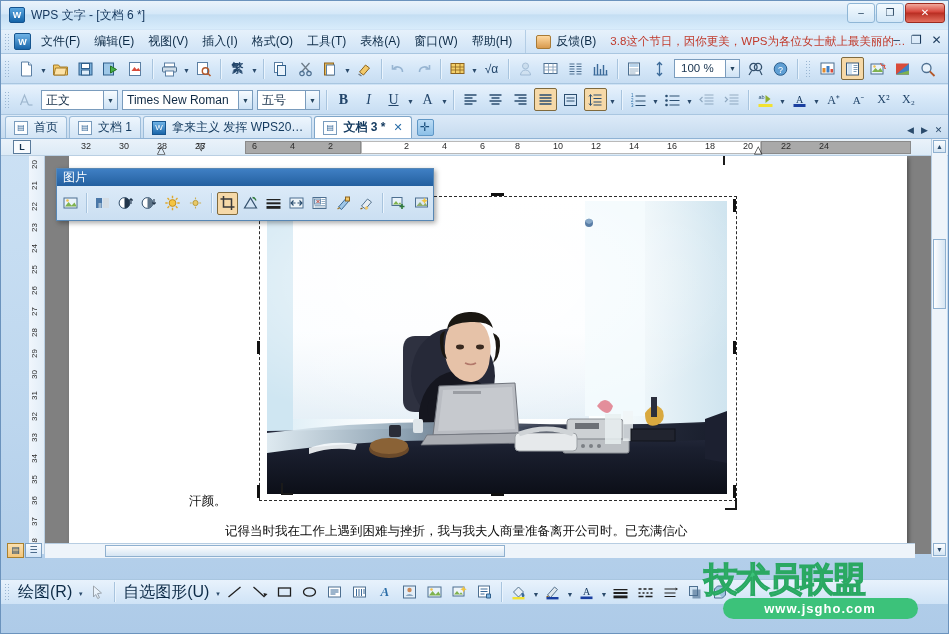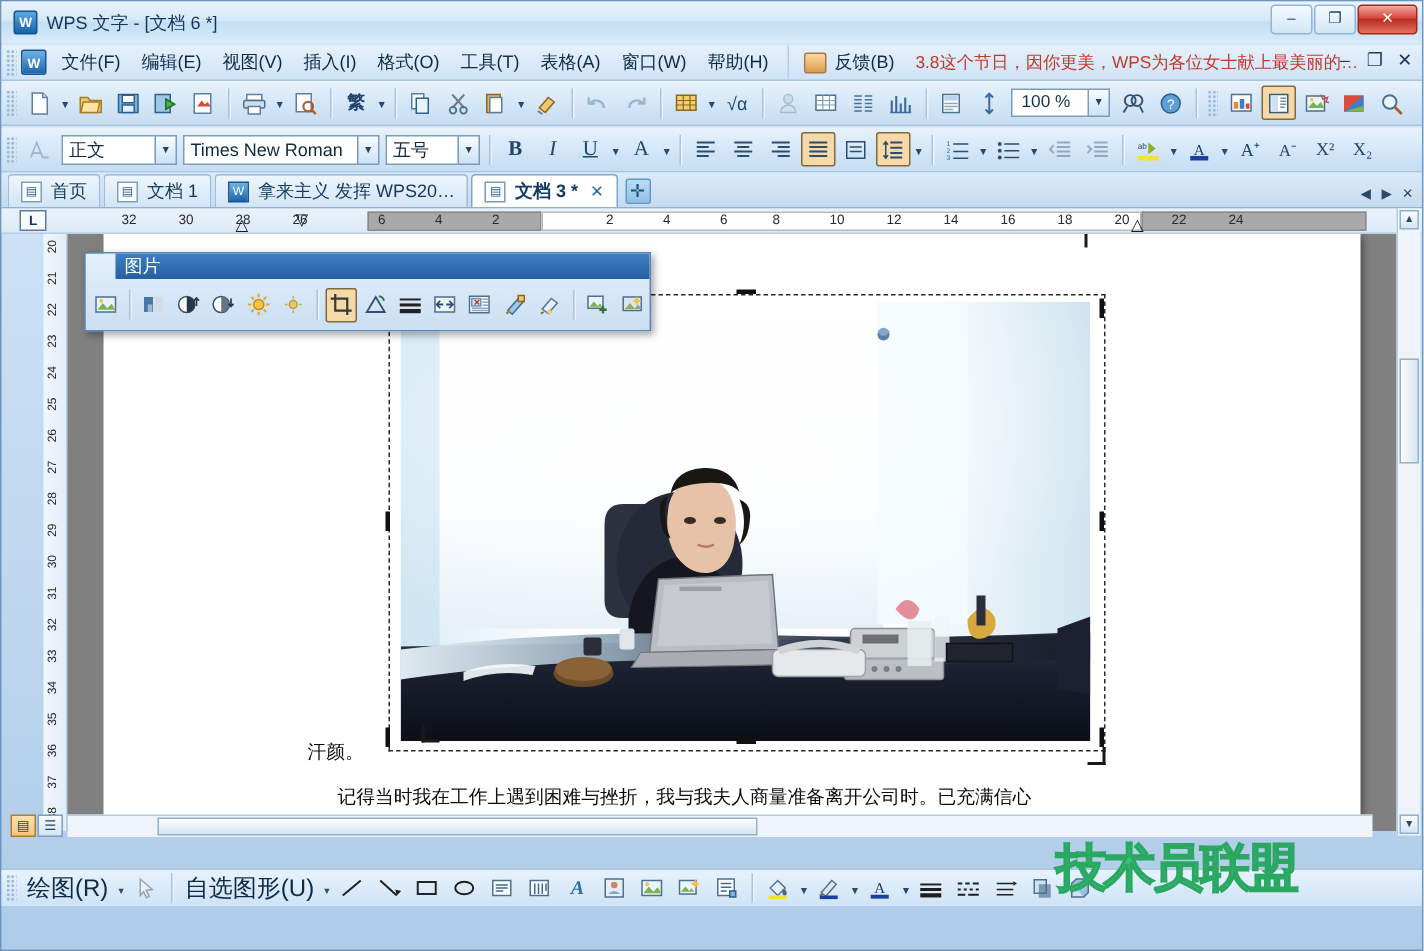--- a/index.html
+++ b/index.html
@@ -172,21 +172,21 @@
   .stsep{ width:1px;height:16px;background:#a7c0d7; box-shadow:1px 0 0 #f0f7fd;}
   .grip-res{ position:absolute; right:3px; bottom:2px; width:12px;height:12px;
              background-image:radial-gradient(circle,#8ea9c2 .8px,transparent 1px);
              background-size:4px 4px;}
 
   
   .pic-tb{ position:absolute; left:55px; top:167px; width:378px; height:53px;
            border:1px solid #5887b4; background:linear-gradient(to bottom,#e4f0fb,#cbdff2);
            box-shadow:2px 2px 5px rgba(0,0,0,.35); }
   .pic-tb-title{ height:17px; background:linear-gradient(to bottom,#3f7fc4,#24609f);
-                 color:#fff; font-size:12px; padding-left:6px; line-height:16px;margin-left:20px;}
+                 color:#fff; font-size:12px; padding-left:6px; line-height:16px;}
   .pic-tb-body{ height:34px; display:flex; align-items:center; padding-left:2px;}
 
   
   .wm{ position:absolute; right:12px; bottom:10px; width:232px; height:62px;
        pointer-events:none; }
   .wm-txt{ font-size:34px; font-weight:bold; color:#3cc27a; letter-spacing:-2px;
            text-align:left; line-height:36px; font-family:"DejaVu Sans",sans-serif;
            -webkit-text-stroke:1px #2aa862;}
   .wm-url{ margin:1px auto 0; width:195px; height:21px; background:#3cc27a;
            border-radius:11px; color:#fff; font-size:13px; font-weight:bold;
@@ -740,21 +740,21 @@
         <div class="handle" style="left:-10px; top:284px;"></div>
         <div class="handle" style="left:466px; top:284px;"></div>
         <div class="handle h" style="left:224px; top:-8px;"></div>
         <div class="handle h" style="left:224px; top:292px;"></div>
 
         <div class="crop-corner" style="left:446px;top:-48px;border-left:none;border-bottom:none;"></div>
         <div class="crop-corner" style="left:14px;top:282px;border-right:none;border-top:none;"></div>
         <div class="crop-corner" style="left:458px;top:297px;border-left:none;border-top:none;"></div>
       </div>
 
-      <div class="doctext" style="left:120px; top:337px;margin-left:16px;">汗颜。</div>
+      <div class="doctext" style="left:120px; top:337px;">汗颜。</div>
       <div class="doctext" style="left:156px; top:367px;">记得当时我在工作上遇到困难与挫折，我与我夫人商量准备离开公司时。已充满信心</div>
     </div>
   </div>
 
   <div class="pic-tb">
     <div class="pic-tb-title">图片</div>
     <div class="pic-tb-body">
       <div class="tbtn">
         <svg class="ico" viewBox="0 0 16 16">
             <rect x="1.5" y="3" width="13" height="10" fill="#e9f3fb" stroke="#4d6f90"></rect>
@@ -1006,15 +1006,16 @@
       <svg class="ico" viewBox="0 0 16 16">
           <path d="M2 5h8v9H2z" fill="#cfe2f2" stroke="#4d6f90"></path>
           <path d="M2 5l3-3h8v9l-3 3" fill="#9dc0de" stroke="#4d6f90"></path>
         </svg>
     </div>
   </div>
 
 
   <div class="wm">
     <div class="wm-txt">技术员联盟</div>
+    <div class="wm-url">www.jsgho.com</div>
   </div>
 
 </div>
 
 </body></html>

